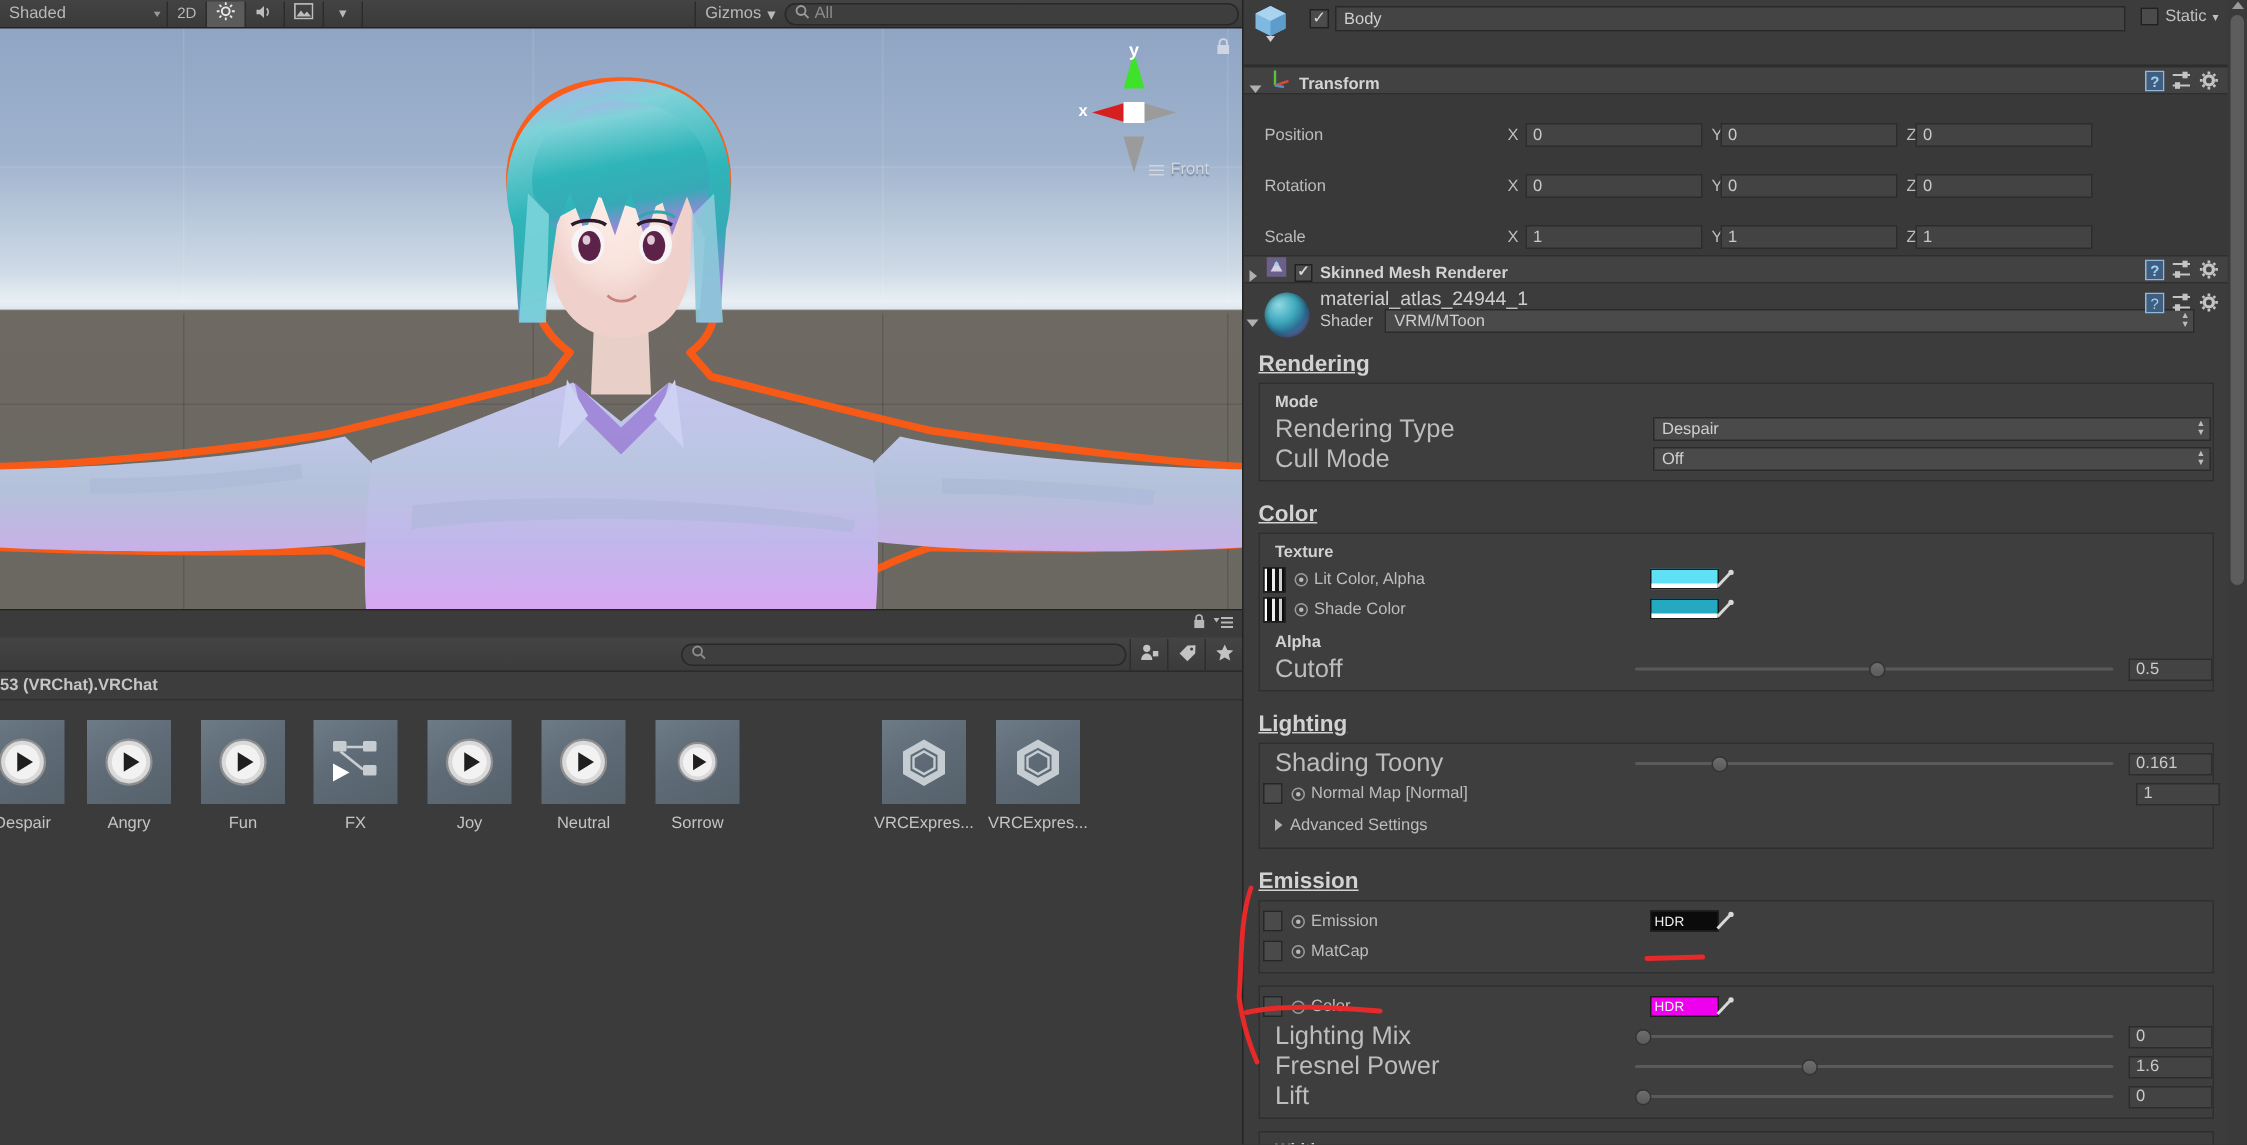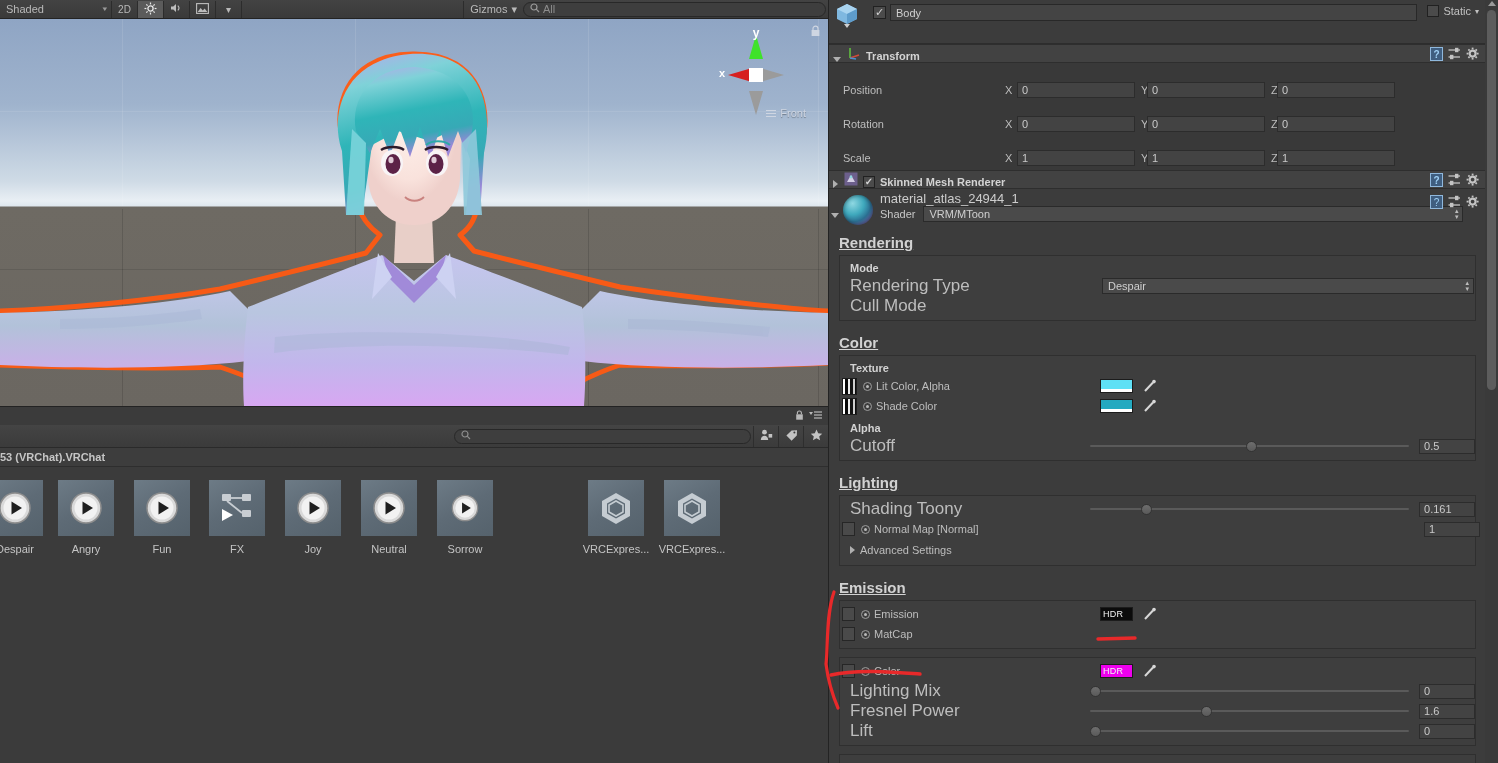--- a/index.html
+++ b/index.html
@@ -235,21 +235,21 @@
     width: 15px; height: 17px; margin-left: 8px;
     background:
       linear-gradient(90deg,#ffffff 0 2px, #0a0a0a 2px 5px, #efefef 5px 7px, #141414 7px 10px, #cfcfcf 10px 12px, #0b0b0b 12px 15px),
       #111;
     border: 1px solid #1d1d1d;
   }
   .rad { width: 9px; height: 9px; border-radius: 50%; border: 1px solid #9d9d9d; margin: 0 4px 0 6px; position: relative; }
   .rad::after { content:''; position:absolute; left:2px; top:2px; width:3px; height:3px; border-radius:50%; background:#b9b9b9; }
   .chk-prop { width: 13px; height: 14px; background: #4a4a4a; border: 1px solid #262626; margin-left: 10px; }
 
-  .swatch { width: 33px; height: 14px; border: 1px solid #1c1c1c; position: relative; }
+  .swatch { width: 46px; height: 14px; border: 1px solid #1c1c1c; position: relative; }
   .swatch .alpha { position: absolute; left:0; right:0; bottom: 0; height: 3px; background: #fff; }
   .swatch.hdr { display: flex; align-items: center; }
   .swatch.hdr .hdrlbl {
     font-size: 9px; color: #f2f2f2; padding-left: 2px; letter-spacing: .2px;
     font-family: "Liberation Sans", sans-serif;
   }
   .eyedrop { width: 14px; height: 14px; margin-left: 5px; }
 
   .slider { position: relative; height: 14px; display: flex; align-items: center; }
   .slider .track { height: 2px; background: #5a5a5a; width: 100%; border-radius: 1px; }
@@ -821,20 +821,24 @@
           <div class="sub-title">Mode</div>
           <div class="prow">
             <span class="plabel" style="width:262px">Rendering Type</span>
             <span class="dd" style="width:372px">
               <span>Despair</span>
               <span class="arrows">▴<br>▾</span>
             </span>
           </div>
           <div class="prow">
             <span class="plabel" style="width:262px">Cull Mode</span>
+            <span class="dd" style="width:372px">
+              <span>Off</span>
+              <span class="arrows">▴<br>▾</span>
+            </span>
           </div>
         </div>
 
         <div class="grp-title">Color</div>
         <div class="grp-box">
           <div class="sub-title">Texture</div>
           <div class="prow" style="height:20px">
             <span class="tex-thumb" style="margin-left:2px"></span>
             <span class="rad"></span>
             <span style="font-size:11px;color:#bdbdbd">Lit Color, Alpha</span>

